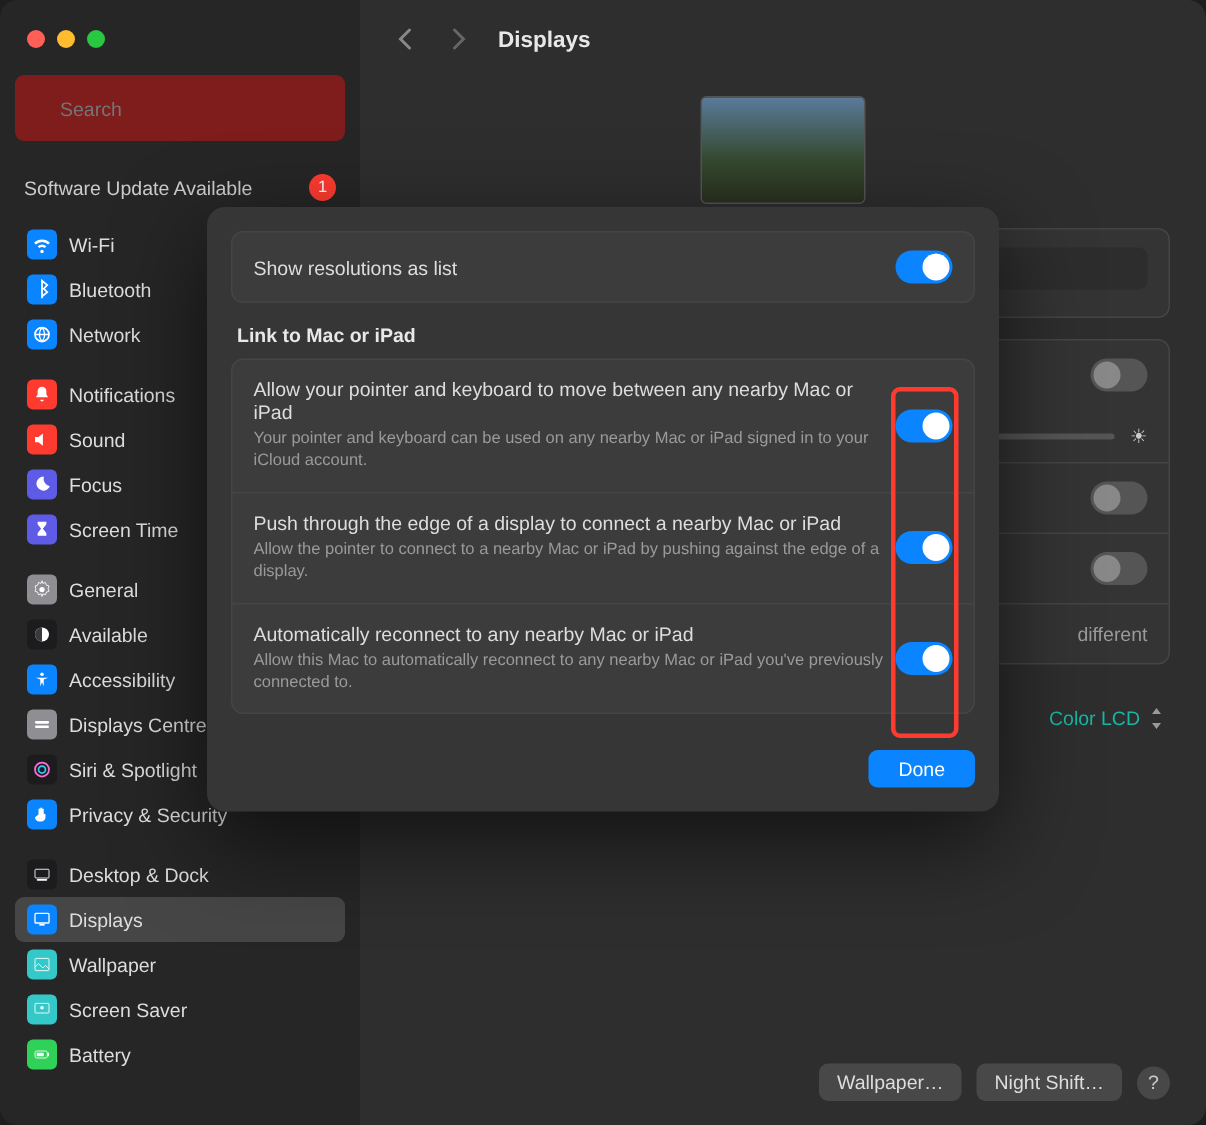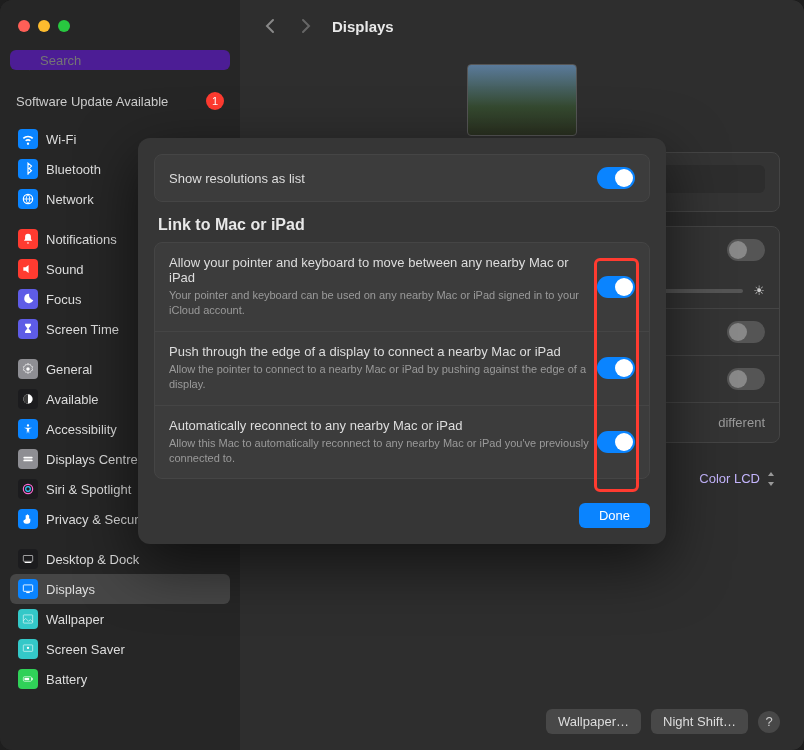--- a/index.html
+++ b/index.html
@@ -28,22 +28,22 @@
     width: 240px;
     background: #262626;
     padding: 50px 10px 10px 10px;
     display: flex;
     flex-direction: column;
     gap: 2px;
     overflow: hidden;
   }
   .search {
     width: 100%;
-    height: 20px;
-    background: #4c1d95;
+    height: 44px;
+    background: #7f1d1d;
     border: none;
     border-radius: 6px;
     padding: 0 10px 0 30px;
     color: #aaa;
     font-size: 13px;
     margin-bottom: 14px;
     position: relative;
   }
   .search-wrap { position: relative; }
   .search-wrap svg { position: absolute; left: 8px; top: 7px; width: 14px; height: 14px; fill: #888; }
@@ -114,28 +114,28 @@
   }
   .btn {
     background: #484848; border: none; border-radius: 6px; padding: 5px 12px;
     color: #ddd; font-size: 13px;
   }
   .help {
     width: 22px; height: 22px; border-radius: 50%; background: #484848;
     display: flex; align-items: center; justify-content: center; color: #ccc; font-size: 13px;
   }
   .profile-row { display:flex; justify-content:space-between; align-items:center; padding:14px 4px 50px; color:#ddd; font-size:13px; }
-  .select-like { color:#c4b5fd; display:flex; align-items:center; gap:6px; }
+  .select-like { color:#14b8a6; display:flex; align-items:center; gap:6px; }
   .modal {
     position: absolute; left: 138px; top: 138px; width: 528px;
     background: #363636; border-radius: 12px; box-shadow: 0 20px 60px rgba(0,0,0,0.6);
     z-index: 20; padding: 16px;
   }
   .modal .panel { background: #3c3c3c; }
-  .modal h4 { font-size: 16px; font-weight: 600; color: #e8e8e8; margin: 14px 4px 8px; }
+  .modal h4 { font-size: 13px; font-weight: 600; color: #e8e8e8; margin: 14px 4px 8px; }
   .modal .done {
     background: #0a84ff; color: #fff; border: none; border-radius: 6px;
     padding: 5px 20px; font-size: 13px; float: right; margin-top: 10px;
   }
   .highlight-box {
     position: absolute; border: 3px solid #ff3b30; border-radius: 6px;
     z-index: 30; pointer-events: none;
   }
 </style>
 </head>

